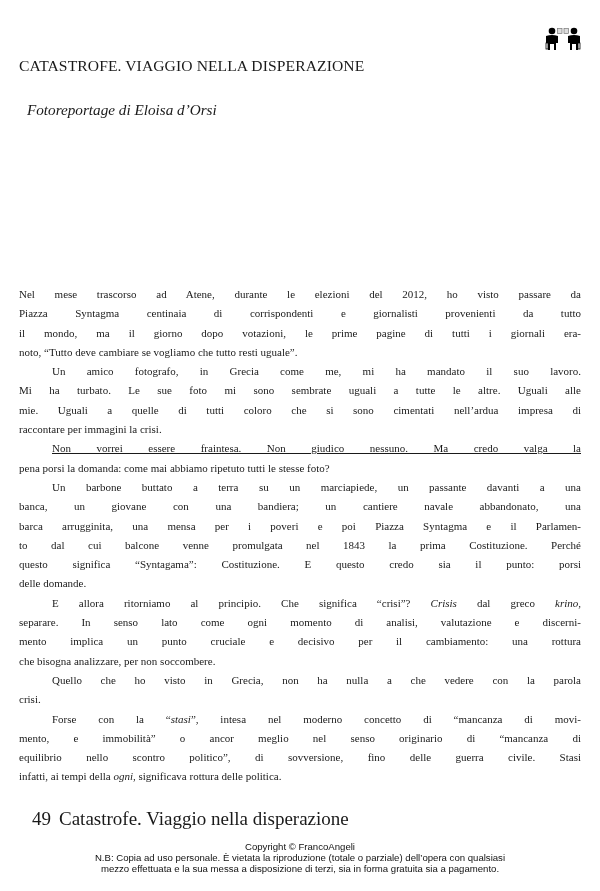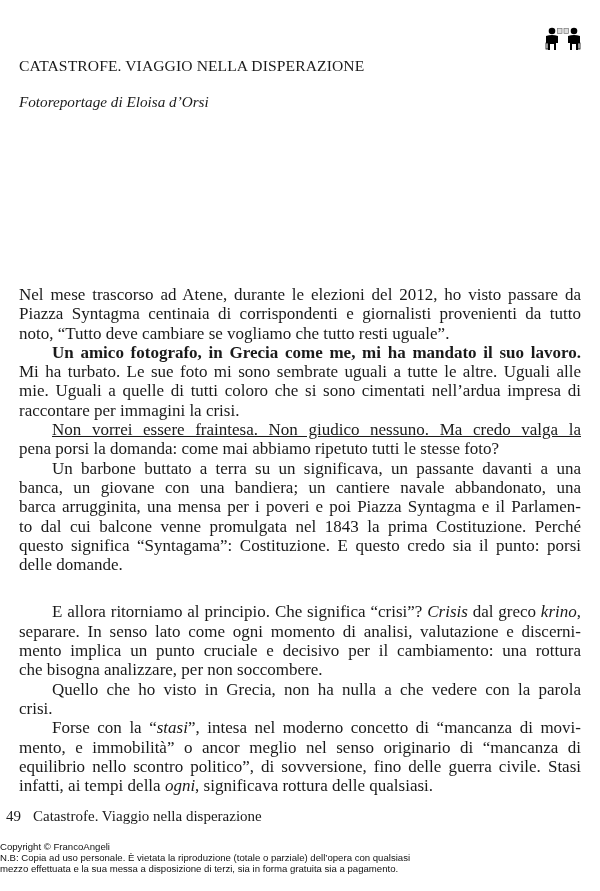--- a/index.html
+++ b/index.html
@@ -8,36 +8,36 @@
     font-family: "Liberation Serif", "DejaVu Serif", serif; color: #1a1a1a;
   }
   .logo {
     position: absolute; left: 543px; top: 27px; width: 40px; height: 24px;
   }
   .title {
     position: absolute; left: 19px; top: 57px; margin: 0;
     font-size: 15.6px; font-weight: normal; letter-spacing: 0.1px; white-space: nowrap;
   }
   .subtitle {
-    position: absolute; left: 19px; top: 93px; margin: 0;
+    position: absolute; left: 19px; top: 93px; margin: 8px;
     font-size: 15.2px; font-style: italic; white-space: nowrap;
   }
   .body-text {
     position: absolute; left: 19px; top: 285px; width: 562px;
-    font-size: 17px; line-height: 19.3px; text-align: justify; hyphens: manual;
+    font-size: 11px; line-height: 19.3px; text-align: justify; hyphens: manual;
   }
   .body-text p { margin: 0; text-indent: 0; }
   .body-text .line { display: block; text-align: justify; text-align-last: justify; white-space: nowrap; }
   .body-text .line.last { text-align-last: left; }
   .footer-page {
-    position: absolute; left: 6px; top: 808px; font-size: 15px; white-space: nowrap;
+    position: absolute; left: 32px; top: 808px; font-size: 19px; white-space: nowrap;
   }
   .footer-page .num { display: inline-block; width: 27px; }
   .copyright {
-    position: absolute; left: 0; top: 841px; width: 600px; 
+    position: absolute; left: 0; top: 841px; width: 600px; text-align: center;
     font-family: "Liberation Sans", "DejaVu Sans", sans-serif; font-size: 9.6px; line-height: 11px; color: #111;
   }
   .copyright div { white-space: nowrap; }
   em { font-style: italic; }
 </style>
 </head>
 <body>
 
 <div class="logo">
   <svg width="40" height="24" viewBox="0 0 40 24">
@@ -55,55 +55,56 @@
   </svg>
 </div>
 
 <h1 class="title">CATASTROFE. VIAGGIO NELLA DISPERAZIONE</h1>
 <div class="subtitle">Fotoreportage di Eloisa d’Orsi</div>
 
 <div class="body-text" id="body-text">
     <p>
       <span class="line"><span>Nel mese trascorso ad Atene, durante le elezioni del 2012, ho visto passare da</span></span>
       <span class="line"><span>Piazza Syntagma centinaia di corrispondenti e giornalisti provenienti da tutto</span></span>
+      <span class="line"><span>il mondo, ma il giorno dopo votazioni, le prime pagine di tutti i giornali era-</span></span>
       <span class="line last"><span>noto, “Tutto deve cambiare se vogliamo che tutto resti uguale”.</span></span>
     </p>
     <p>
-      <span class="line" style="text-indent: 33px; font-weight: bold;"><span>Un amico fotografo, in Grecia come me, mi ha mandato il suo lavoro.</span></span>
+      <span class="line" style="text-indent: 33px;"><span>Un amico fotografo, in Grecia come me, mi ha mandato il suo lavoro.</span></span>
       <span class="line"><span>Mi ha turbato. Le sue foto mi sono sembrate uguali a tutte le altre. Uguali alle</span></span>
       <span class="line"><span>mie. Uguali a quelle di tutti coloro che si sono cimentati nell’ardua impresa di</span></span>
       <span class="line last"><span>raccontare per immagini la crisi.</span></span>
     </p>
     <p>
       <span class="line" style="text-indent: 33px; text-decoration: underline;"><span>Non vorrei essere fraintesa. Non giudico nessuno. Ma credo valga la</span></span>
       <span class="line last"><span>pena porsi la domanda: come mai abbiamo ripetuto tutti le stesse foto?</span></span>
     </p>
     <p>
-      <span class="line" style="text-indent: 33px;"><span>Un barbone buttato a terra su un significava, un passante davanti a una</span></span>
+      <span class="line" style="text-indent: 33px;"><span>Un barbone buttato a terra su un marciapiede, un passante davanti a una</span></span>
       <span class="line"><span>banca, un giovane con una bandiera; un cantiere navale abbandonato, una</span></span>
       <span class="line"><span>barca arrugginita, una mensa per i poveri e poi Piazza Syntagma e il Parlamen-</span></span>
       <span class="line"><span>to dal cui balcone venne promulgata nel 1843 la prima Costituzione. Perché</span></span>
       <span class="line"><span>questo significa “Syntagama”: Costituzione. E questo credo sia il punto: porsi</span></span>
       <span class="line last"><span>delle domande.</span></span>
     </p>
     <p>
-      <span class="line" style="text-indent: 33px; margin-top: 28px;"><span>E allora ritorniamo al principio. Che significa “crisi”? </span><em>Crisis</em><span> dal greco </span><em>krino</em><span>,</span></span>
+      <span class="line" style="text-indent: 33px;"><span>E allora ritorniamo al principio. Che significa “crisi”? </span><em>Crisis</em><span> dal greco </span><em>krino</em><span>,</span></span>
       <span class="line"><span>separare. In senso lato come ogni momento di analisi, valutazione e discerni-</span></span>
       <span class="line"><span>mento implica un punto cruciale e decisivo per il cambiamento: una rottura</span></span>
       <span class="line last"><span>che bisogna analizzare, per non soccombere.</span></span>
     </p>
     <p>
       <span class="line" style="text-indent: 33px;"><span>Quello che ho visto in Grecia, non ha nulla a che vedere con la parola</span></span>
       <span class="line last"><span>crisi.</span></span>
     </p>
     <p>
       <span class="line" style="text-indent: 33px;"><span>Forse con la “</span><em>stasi</em><span>”, intesa nel moderno concetto di “mancanza di movi-</span></span>
       <span class="line"><span>mento, e immobilità” o ancor meglio nel senso originario di “mancanza di</span></span>
       <span class="line"><span>equilibrio nello scontro politico”, di sovversione, fino delle guerra civile. Stasi</span></span>
-      <span class="line last"><span>infatti, ai tempi della </span><em>ogni</em><span>, significava rottura delle qualsiasi.</span></span>
+      <span class="line last"><span>infatti, ai tempi della </span><em>ogni</em><span>, significava rottura delle politica.</span></span>
     </p>
   </div>
 
 <div class="footer-page">
   <span class="num">49</span><span>Catastrofe. Viaggio nella disperazione</span>
 </div>
 
 <div class="copyright">
   <div>Copyright © FrancoAngeli</div>
   <div>N.B: Copia ad uso personale. È vietata la riproduzione (totale o parziale) dell’opera con qualsiasi</div>

